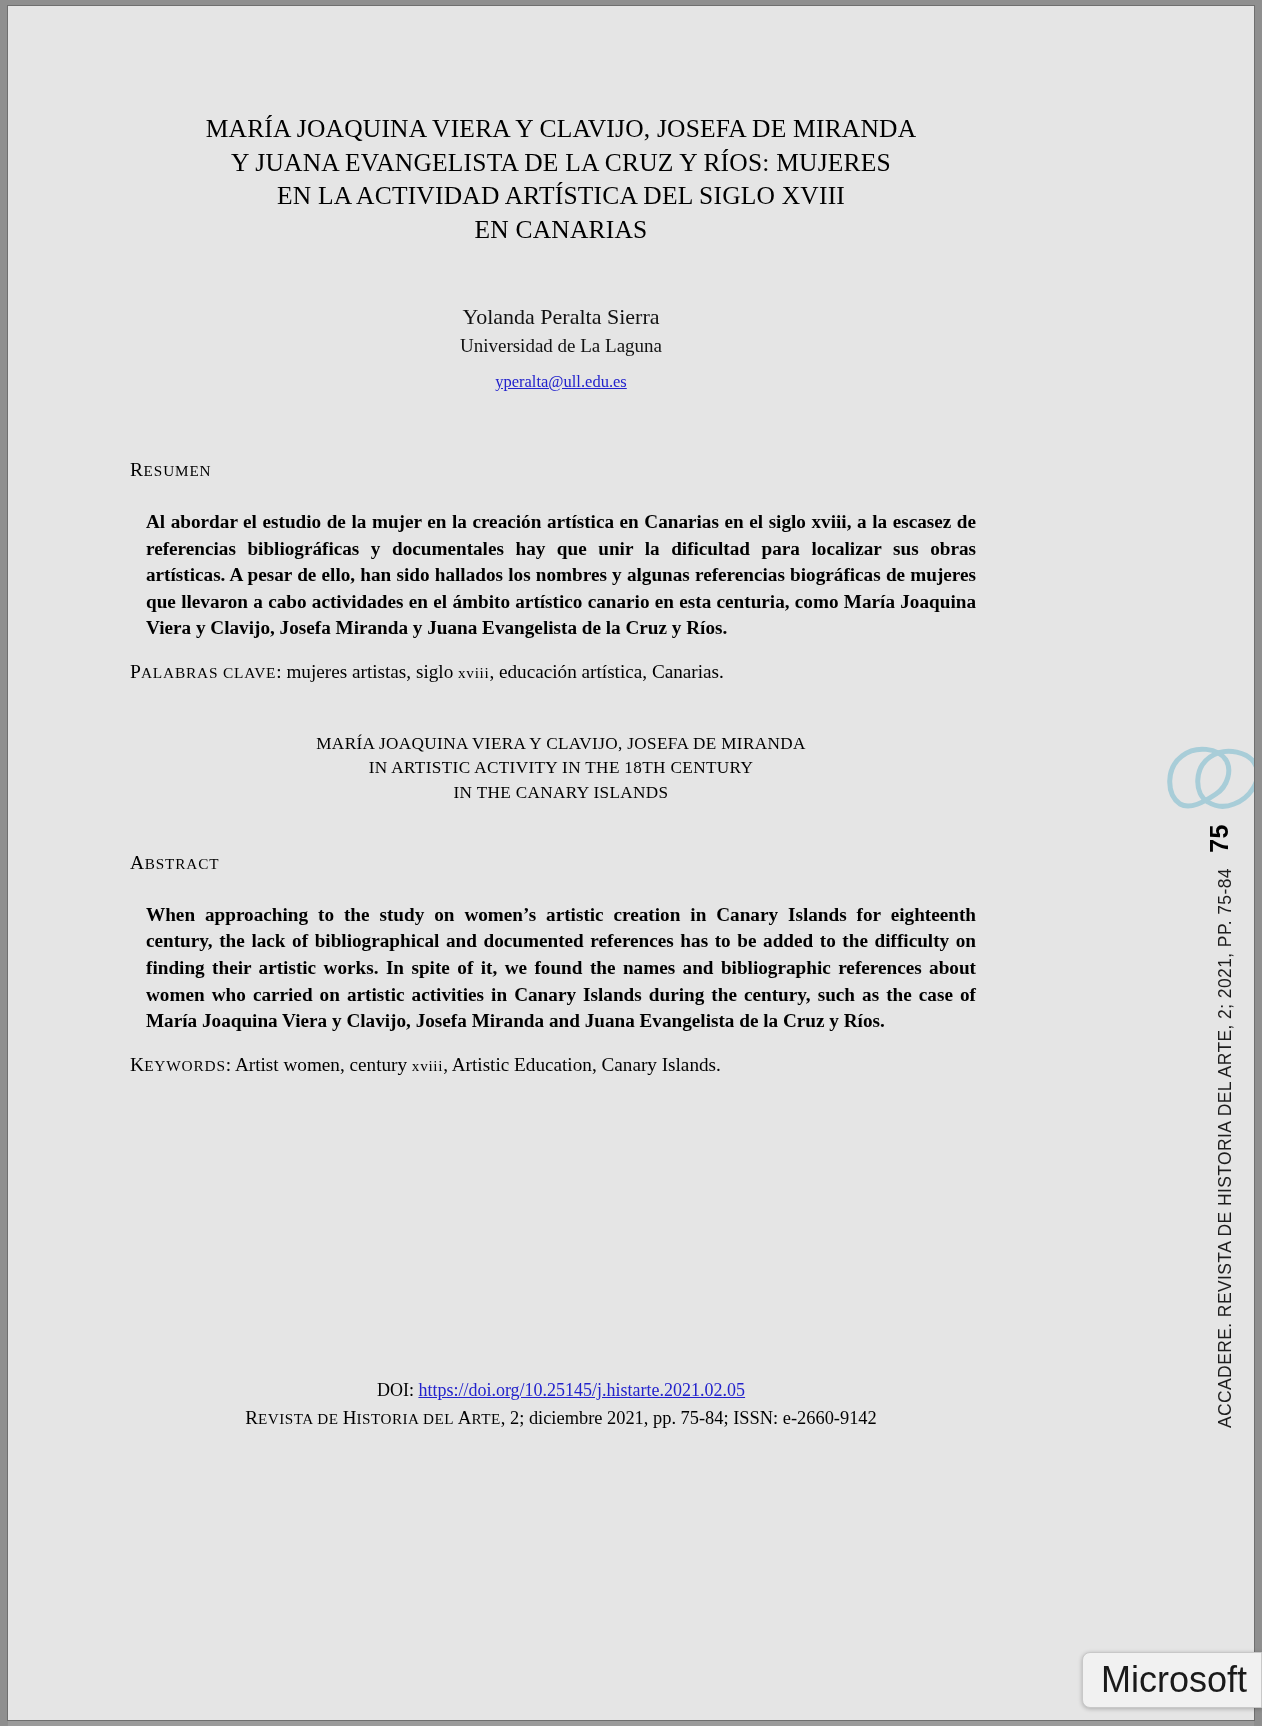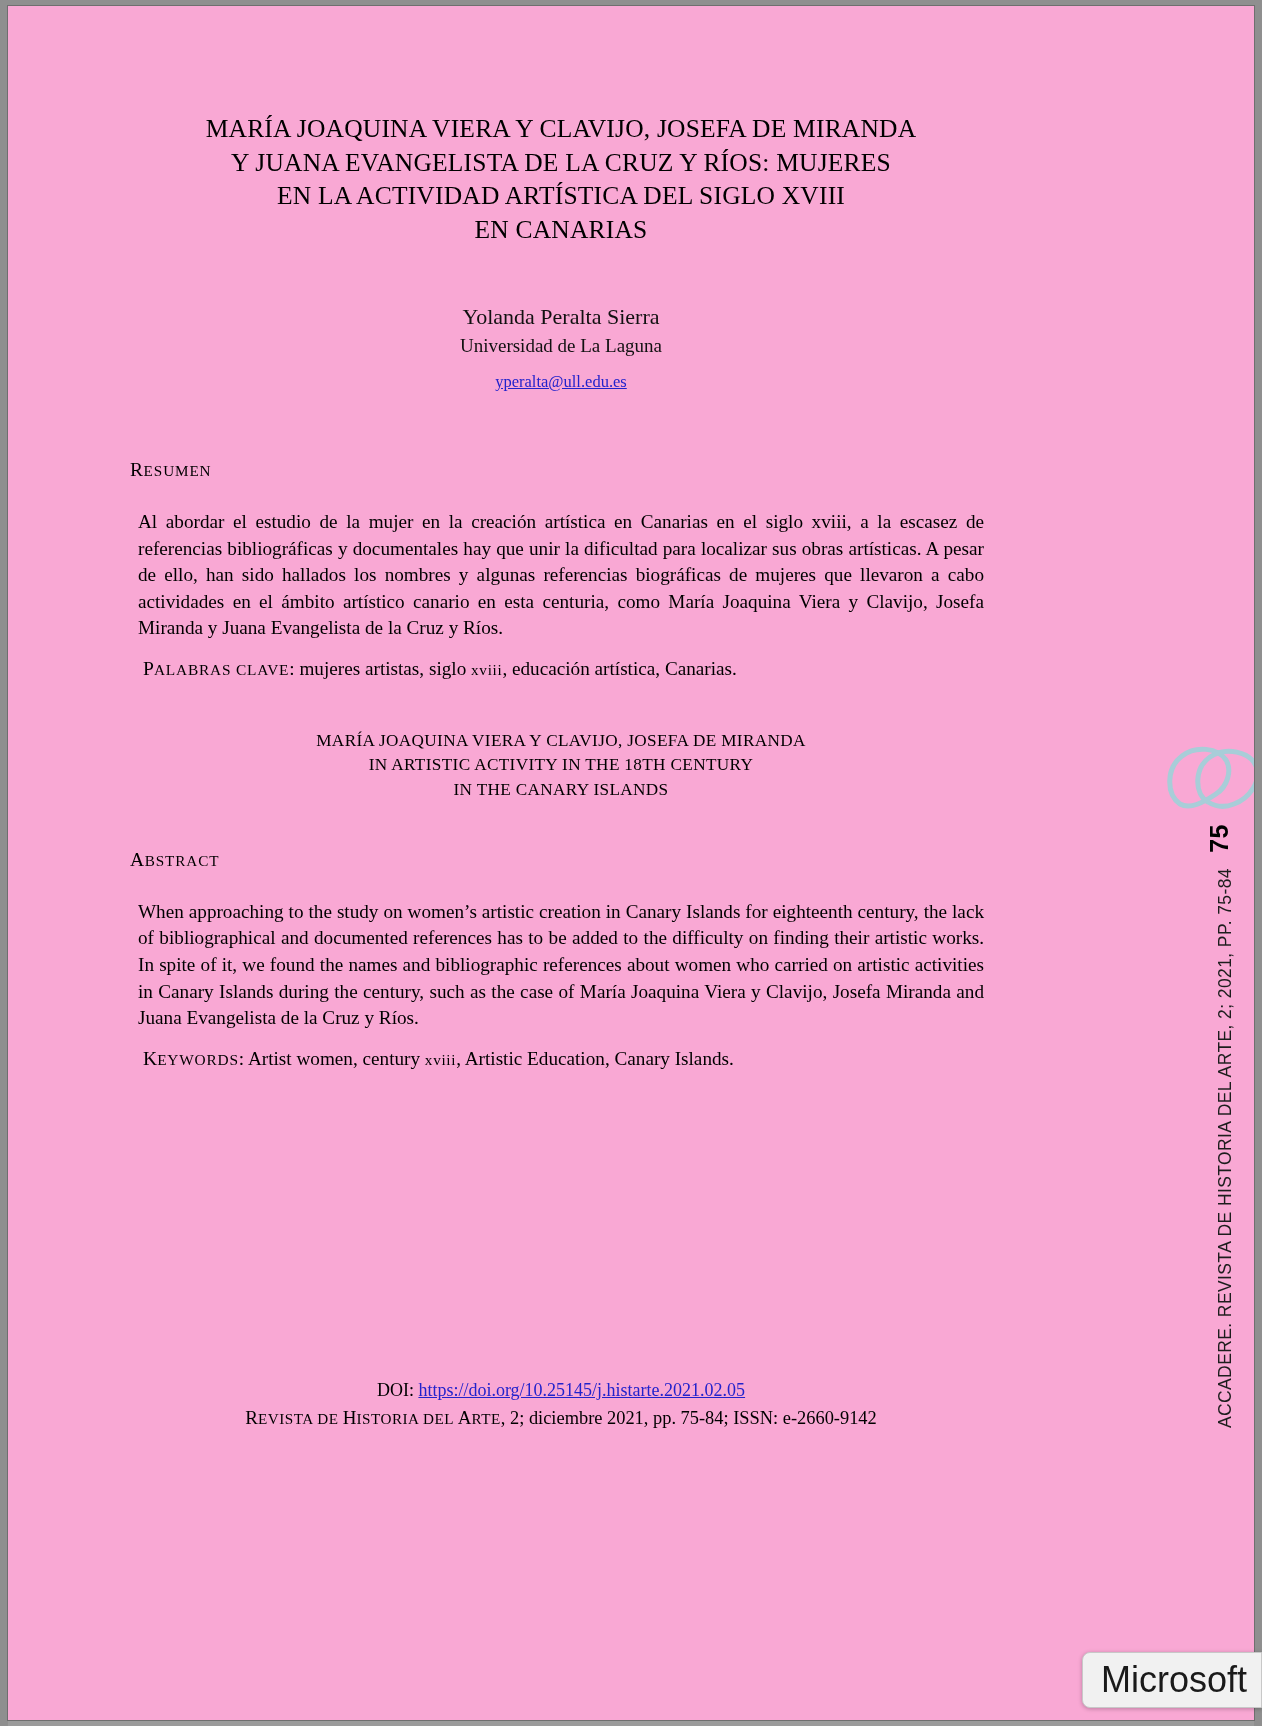--- a/index.html
+++ b/index.html
@@ -17,21 +17,21 @@
   
   #viewer {
     position: absolute;
     inset: 0;
     background: #9b9b9b;
   }
   #page {
     position: absolute;
     left: 8px; top: 6px;
     width: 1246px; height: 1714px;
-    background: #f9a8d4;
+    background: #e5e5e5;
     box-shadow: 0 0 0 1px #6f6f6f;
     overflow: hidden;
   }
   #page-inner {
     position: relative;
     width: 100%; height: 100%;
     padding: 0;
   }
 
   
@@ -88,33 +88,34 @@
     color: #000;
   }
   .sc-first { font-size: 19.5px; }
   .sc-rest  { font-size: 15.2px; letter-spacing: 0.9px; }
 
   .head-resumen { margin-top: 66px; }
   .head-abstract { margin-top: 46px; }
 
   
   .body-par {
-    margin: 8px;
+    margin: 16px;
     text-align: justify;
     text-justify: inter-word;
     font-size: 19.2px;
     line-height: 1.385;
     color: #000;
     hyphens: manual;
+    font-weight: bold;
   }
   .par-resumen { margin-top: 28px; }
   .par-abstract { margin-top: 28px; }
 
   .kw-line {
-    margin: 13px;
+    margin: 0;
     margin-top: 13px;
     text-align: left;
     font-size: 19.2px;
     line-height: 1.385;
     color: #000;
   }
   .smallcaps-lead .sc-first { font-size: 19.6px; }
   .smallcaps-lead .sc-rest  { font-size: 15.4px; letter-spacing: 0.8px; }
 
   .rom { font-size: 15.2px; letter-spacing: 0.7px; }

